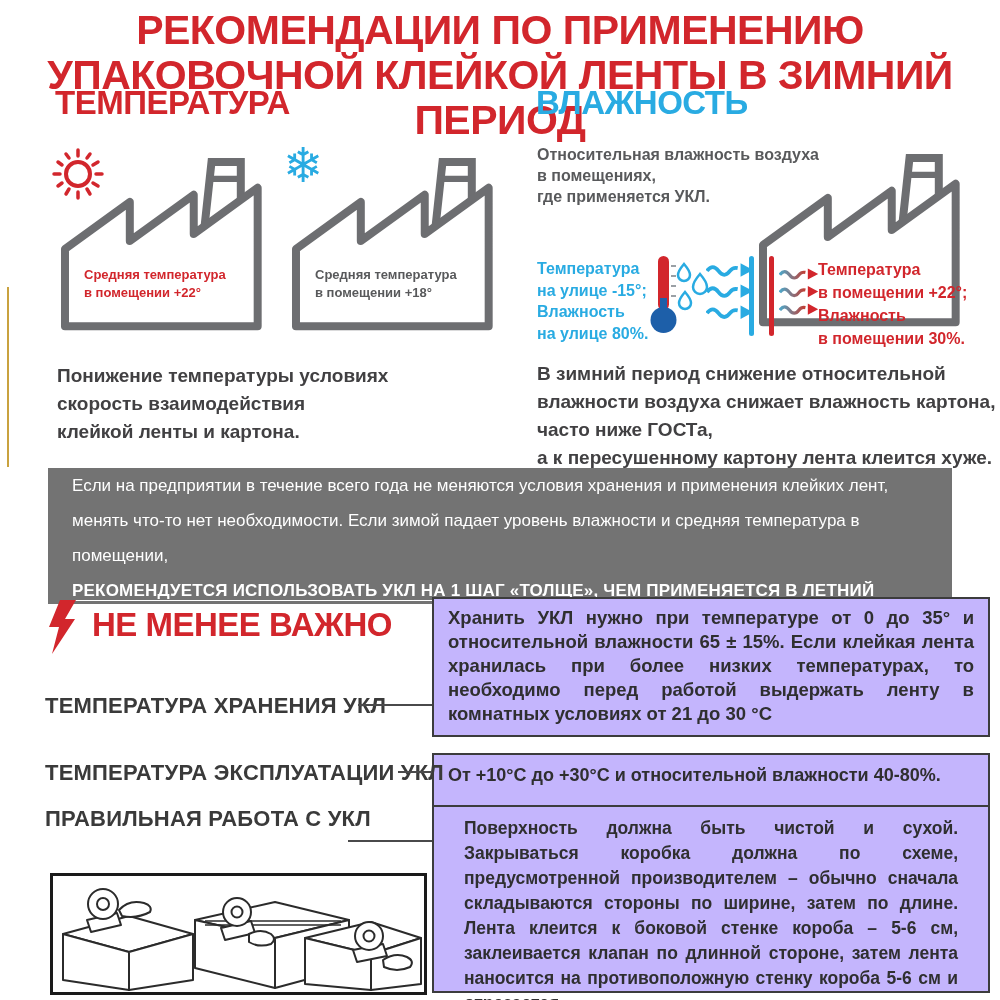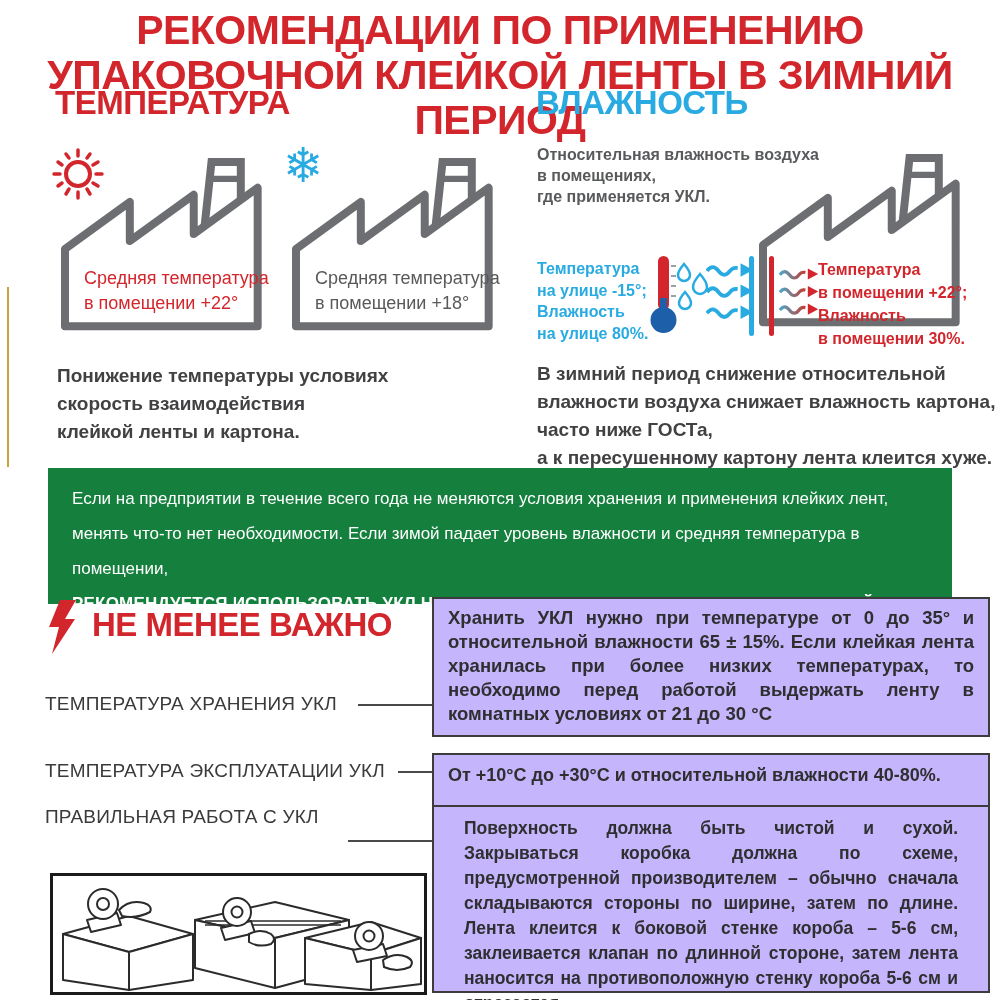--- a/index.html
+++ b/index.html
@@ -14,55 +14,55 @@
   .main-title {
     left:0; right:0; top:8px; text-align:center;
     font-size:41px; font-weight:700; line-height:1.1; color:#d2262c; letter-spacing:-0.5px;
   }
   .section-heading { font-size:33px; font-weight:700; letter-spacing:-0.5px; }
   .heading-red { color:#d2262c; }
   .heading-blue { color:#29abe2; }
 
   .gold-line { left:7px; top:287px; width:2px; height:180px; background:#c9a23f; }
 
-  .factory-label { font-size:18px; font-weight:400; line-height:1.4; }
+  .factory-label { font-size:13px; font-weight:700; line-height:1.4; }
   .label-red { color:#d2262c; }
   .label-gray { color:#58595b; }
 
   .snowflake { font-size:48px; color:#29abe2; line-height:1; }
 
   .note { font-size:19px; font-weight:700; line-height:28px; color:#414042; }
 
   .hum-intro { font-size:16px; font-weight:700; line-height:21px; color:#58595b; }
   .hum-outside { font-size:16px; font-weight:700; line-height:21.5px; color:#29abe2; }
   .hum-inside  { font-size:16px; font-weight:700; line-height:23px; color:#d2262c; }
 
   .vbar { width:5px; height:80px; border-radius:3px; }
   .vbar-blue { background:#29abe2; }
   .vbar-red  { background:#d2262c; }
 
   .banner {
-    left:48px; top:468px; width:904px; height:136px; background:#15803d;
-    color:#ffffff; padding:13px 24px 0 24px; font-size:17px; line-height:35px;
+    left:48px; top:468px; width:904px; height:136px; background:#737373;
+    color:#ffffff; padding:0 24px 0 24px; font-size:17px; line-height:35px;
   }
   .banner .u {
     font-weight:700; text-decoration:underline; text-underline-offset:4px; letter-spacing:0.2px;
   }
 
   .important-heading { font-size:33px; font-weight:700; color:#d2262c; letter-spacing:-0.5px; }
 
   .info-box {
     left:432px; width:558px; border:2px solid #3c3c3d; background:#c4b5fd;
     font-weight:700; color:#2f2f30; text-align:justify;
   }
   .box-1 { top:597px; height:140px; padding:7px 14px; font-size:18.5px; line-height:24px; }
   .box-2 { top:753px; height:56px; padding:0 14px; font-size:18px; line-height:40px; text-align:left; }
   .box-3 { top:805px; height:188px; padding:9px 30px; font-size:17.5px; line-height:25px; }
 
-  .row-label { font-size:19px; font-weight:400; color:#3a3a3a; letter-spacing:0.2px; }
+  .row-label { font-size:22px; font-weight:700; color:#3a3a3a; letter-spacing:0.2px; }
   .connector { height:0; border-top:2px solid #4a4a4b; }
 
   .illustration-frame {
     left:50px; top:873px; width:377px; height:122px; border:3px solid #1a1a1a; background:#ffffff;
   }
 </style>
 </head>
 <body>
 
 <div class="page">

